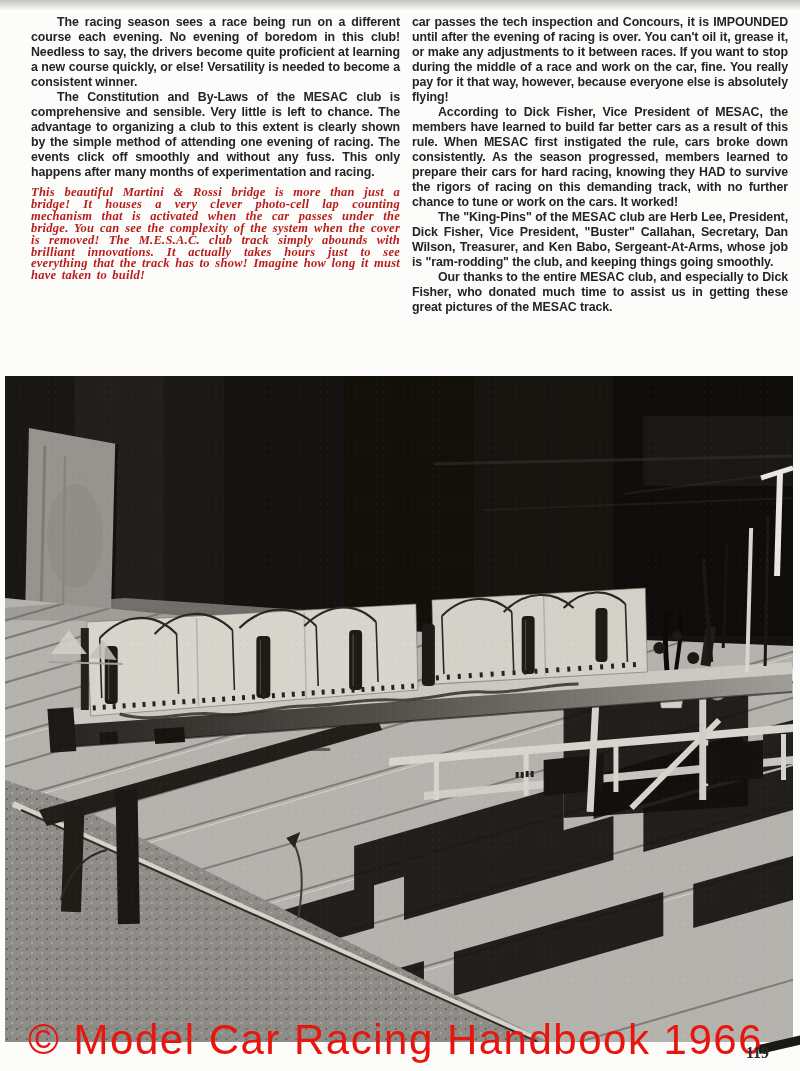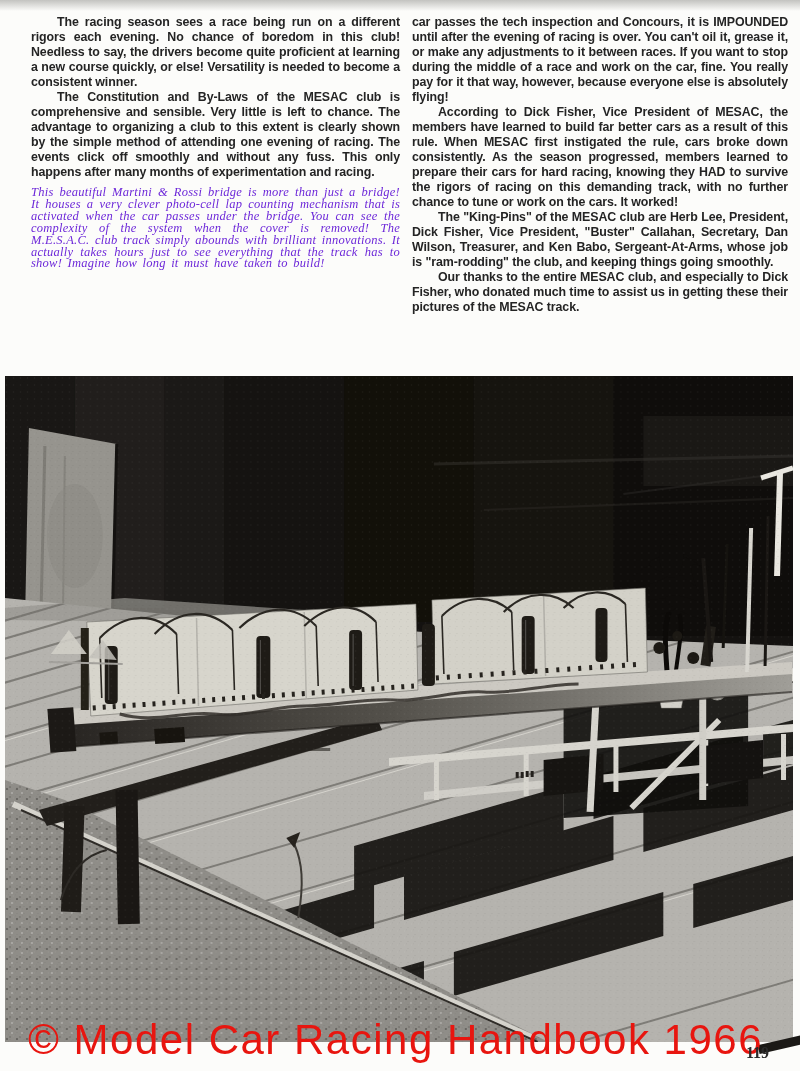--- a/index.html
+++ b/index.html
@@ -18,24 +18,24 @@
   .col-right { left:412px; width:376px; }
   .col p {
     font-size:12.4px; line-height:15px; font-weight:700;
     color:#242424; text-align:justify; text-indent:26px;
     letter-spacing:-0.1px;
   }
   .col-right p:first-child { text-indent:0; }
   p.caption {
     margin-top:7px;
     font-family:"Liberation Serif", serif;
-    font-style:italic; font-weight:400;
+    font-style:italic; font-weight:700;
     font-size:12.5px; line-height:11.9px;
     letter-spacing:.25px; word-spacing:2px;
-    color:#6d28d9; text-indent:0; text-align:justify;
+    color:#b91c1c; text-indent:0; text-align:justify;
   }
   figure.photo {
     position:absolute; left:5px; top:376px; width:788px; height:666px;
     background:#141210; overflow:hidden;
   }
   figure.photo svg { display:block; width:100%; height:100%; }
   .watermark {
     position:absolute; left:28px; top:1019px; z-index:5;
     font-size:42px; line-height:1; letter-spacing:1.5px;
     color:#e8150f; white-space:nowrap; font-weight:400;
@@ -50,30 +50,30 @@
     background:#1b1916; transform:rotate(-13deg); z-index:4;
   }
 </style>
 </head>
 <body>
 
 <div class="page">
   <div class="scan-band"></div>
 
   <div class="col col-left">
-    <p>The racing season sees a race being run on a different rigors each evening. No chance of boredom in this club! Needless to say, the drivers become quite proficient at learning a new course quickly, or else! Versatility is needed to become a consistent winner.</p>
+    <p>The racing season sees a race being run on a different course each evening. No evening of boredom in this club! Needless to say, the drivers become quite proficient at learning a new course quickly, or else! Versatility is needed to become a consistent winner.</p>
     <p>The Constitution and By-Laws of the MESAC club is comprehensive and sensible. Very little is left to chance. The advantage to organizing a club to this extent is clearly shown by the simple method of attending one evening of racing. The events click off smoothly and without any fuss. This only happens after many months of experimentation and racing.</p>
     <p class="caption">This beautiful Martini &amp; Rossi bridge is more than just a bridge! It houses a very clever photo-cell lap counting mechanism that is activated when the car passes under the bridge. You can see the complexity of the system when the cover is removed! The M.E.S.A.C. club track simply abounds with brilliant innovations. It actually takes hours just to see everything that the track has to show! Imagine how long it must have taken to build!</p>
   </div>
 
   <div class="col col-right">
     <p>car passes the tech inspection and Concours, it is IMPOUNDED until after the evening of racing is over. You can't oil it, grease it, or make any adjustments to it between races. If you want to stop during the middle of a race and work on the car, fine. You really pay for it that way, however, because everyone else is absolutely flying!</p>
     <p>According to Dick Fisher, Vice President of MESAC, the members have learned to build far better cars as a result of this rule. When MESAC first instigated the rule, cars broke down consistently. As the season progressed, members learned to prepare their cars for hard racing, knowing they HAD to survive the rigors of racing on this demanding track, with no further chance to tune or work on the cars. It worked!</p>
     <p>The "King-Pins" of the MESAC club are Herb Lee, President, Dick Fisher, Vice President, "Buster" Callahan, Secretary, Dan Wilson, Treasurer, and Ken Babo, Sergeant-At-Arms, whose job is "ram-rodding" the club, and keeping things going smoothly.</p>
-    <p>Our thanks to the entire MESAC club, and especially to Dick Fisher, who donated much time to assist us in getting these their pictures of the MESAC track.</p>
+    <p>Our thanks to the entire MESAC club, and especially to Dick Fisher, who donated much time to assist us in getting these great pictures of the MESAC track.</p>
   </div>
 
   <figure class="photo">
     <svg viewBox="0 0 790 666" preserveAspectRatio="none">
       <defs>
         <linearGradient id="deckGrad" x1="0" y1="0" x2="1" y2="0">
           <stop offset="0" stop-color="#262320"></stop>
           <stop offset="0.45" stop-color="#53504a"></stop>
           <stop offset="1" stop-color="#a09e98"></stop>
         </linearGradient>

